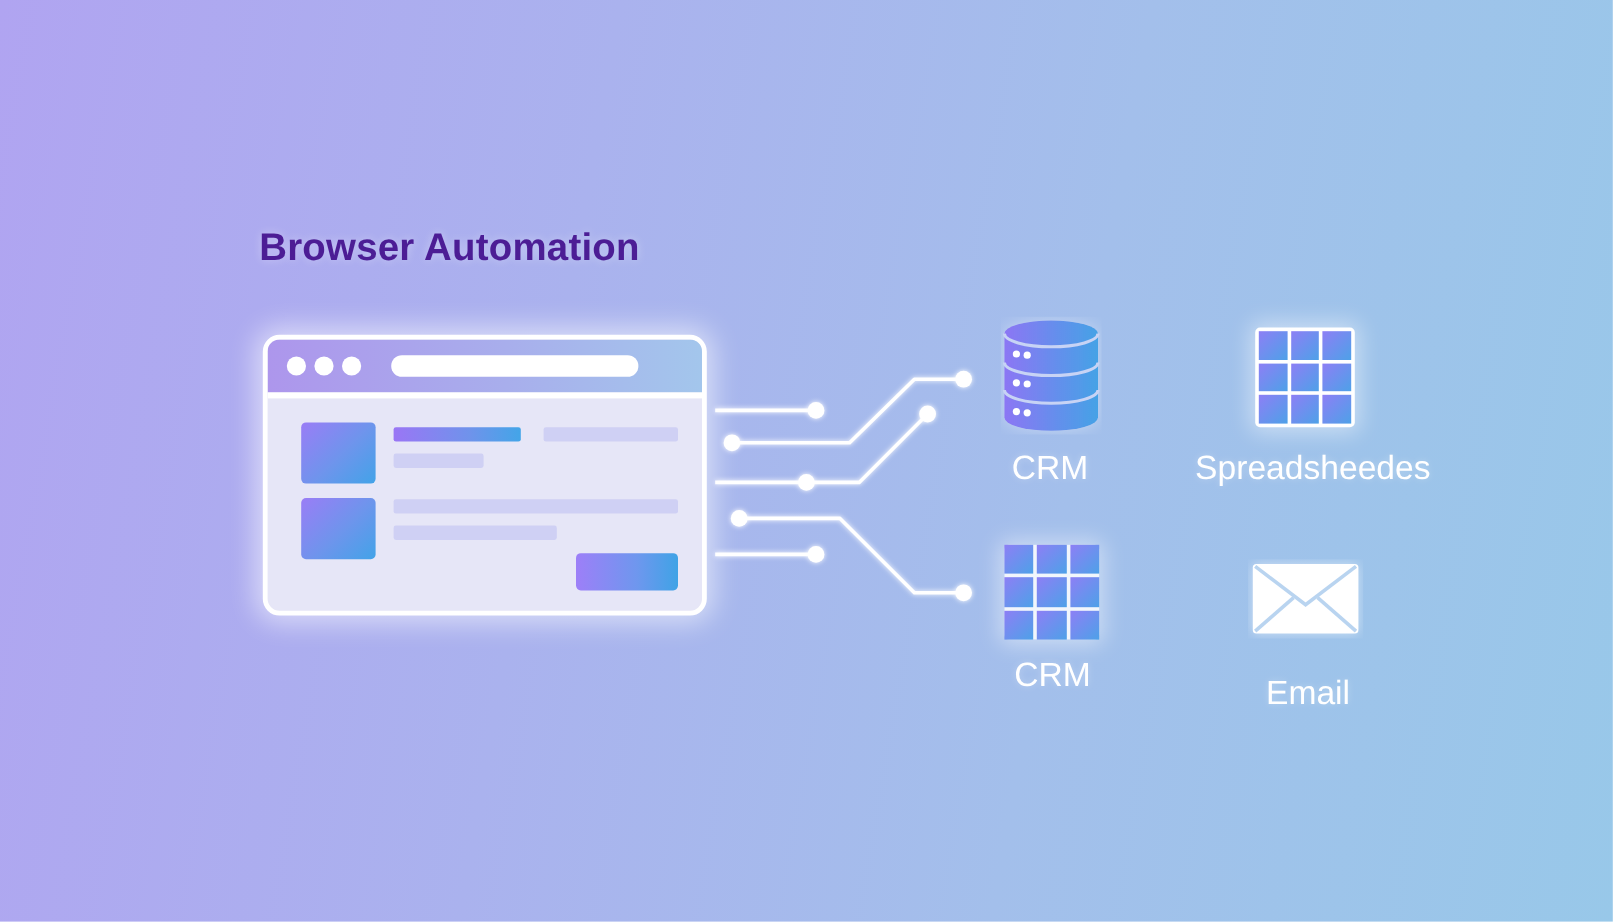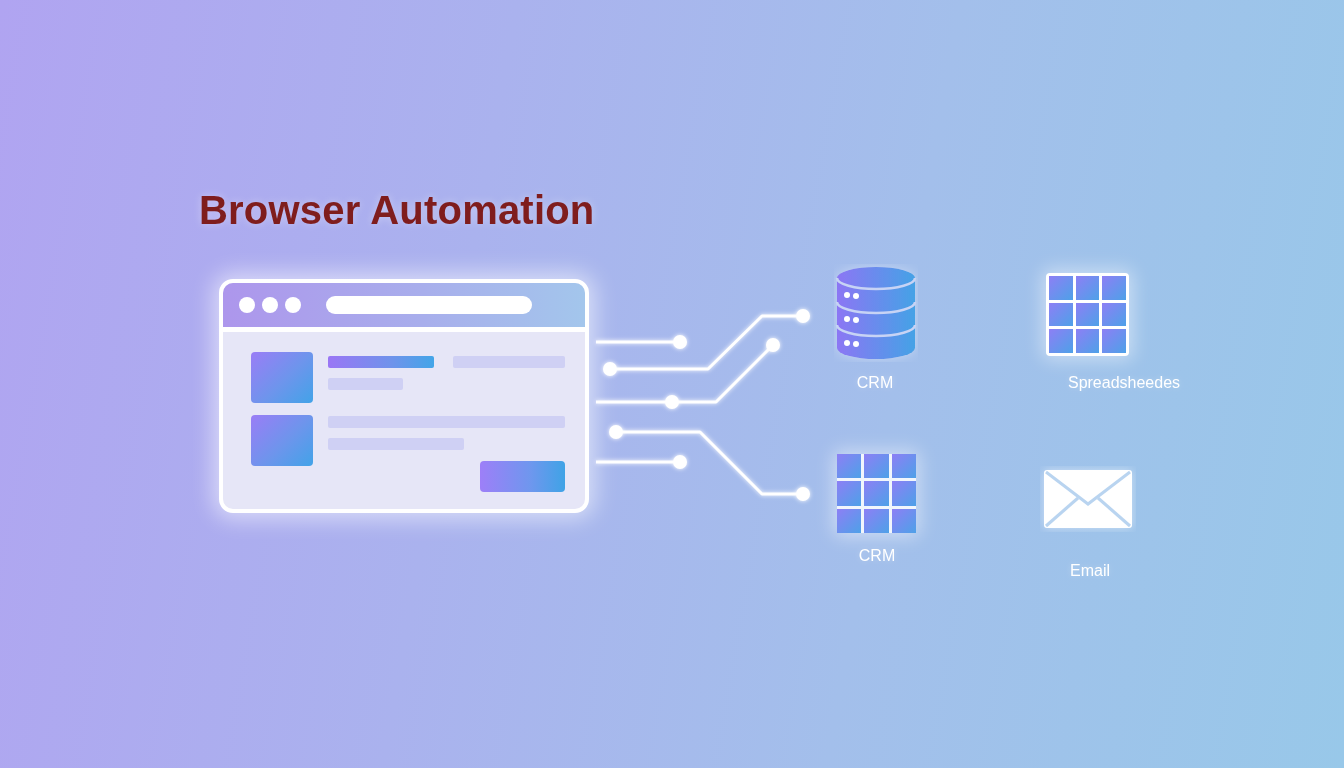--- a/index.html
+++ b/index.html
@@ -2,22 +2,22 @@
 <html><head>
 <meta charset="utf-8">
 <style>
   html, body { margin: 0; padding: 0; }
   body {
     width: 1344px; height: 768px; overflow: hidden; position: relative;
     background: linear-gradient(100deg, #b0a4f1 0%, #aab2ee 35%, #a3bfeb 65%, #98c8e9 100%);
     font-family: "Liberation Sans", "DejaVu Sans", sans-serif;
   }
   .title {
-    position: absolute; left: 199px; top: 188px;
-    font-size: 40px; font-weight: bold; color: #7f1d1d; letter-spacing: 0.2px;
+    position: absolute; left: 216px; top: 188px;
+    font-size: 32px; font-weight: bold; color: #4c1d95; letter-spacing: 0.2px;
     text-shadow: 0 0 8px rgba(255,255,255,0.35);
   }
   .browser {
     position: absolute; left: 219px; top: 279px; width: 370px; height: 234px;
     border: 4px solid #ffffff; border-radius: 14px; box-sizing: border-box;
     background: #e6e6f7; overflow: hidden;
     box-shadow: 0 0 22px 6px rgba(255,255,255,0.55);
   }
   .browser-bar {
     position: absolute; left: 0; top: 0; right: 0; height: 44px;
@@ -31,21 +31,21 @@
     background: linear-gradient(135deg, #9a7df6 0%, #6d95ec 55%, #42a3e8 100%);
   }
   .bar { position: absolute; height: 12px; border-radius: 2px; background: #cfd0f4; }
   .bar.accent { background: linear-gradient(90deg, #9a76f5 0%, #6f93eb 60%, #43a5e8 100%); }
   .cta {
     position: absolute; width: 85px; height: 31px; border-radius: 4px;
     background: linear-gradient(90deg, #9d7ff8 0%, #6e97ee 60%, #3fa3e6 100%);
   }
   svg.connectors { position: absolute; left: 0; top: 0; }
   .node-label {
-    position: absolute; font-size: 16px; color: #ffffff; white-space: nowrap;
+    position: absolute; font-size: 28px; color: #ffffff; white-space: nowrap;
     transform: translateX(-50%);
     text-shadow: 0 0 6px rgba(255,255,255,0.3);
   }
   .icon-box { position: absolute; }
   .grid-icon {
     position: absolute; display: grid; grid-template-columns: repeat(3, 1fr); grid-template-rows: repeat(3, 1fr);
     gap: 3px; padding: 3px; box-sizing: border-box; border-radius: 4px;
     background: #ffffff;
     box-shadow: 0 0 18px 4px rgba(255,255,255,0.45);
   }
@@ -142,21 +142,21 @@
   <div class="cell"></div>
     <div class="cell"></div>
     <div class="cell"></div>
   <div class="cell"></div>
     <div class="cell"></div>
     <div class="cell"></div>
   <div class="cell"></div>
     <div class="cell"></div>
     <div class="cell"></div>
 </div>
-<div class="node-label" style="left:1124px; top:374px">Spreadsheedes</div>
+<div class="node-label" style="left:1094px; top:374px">Spreadsheedes</div>
 
 <div class="grid-icon bare" style="left:837px; top:454px; width:79px; height:79px; padding:0; background:rgba(255,255,255,0.85);">
   <div class="cell"></div>
     <div class="cell"></div>
     <div class="cell"></div>
   <div class="cell"></div>
     <div class="cell"></div>
     <div class="cell"></div>
   <div class="cell"></div>
     <div class="cell"></div>

